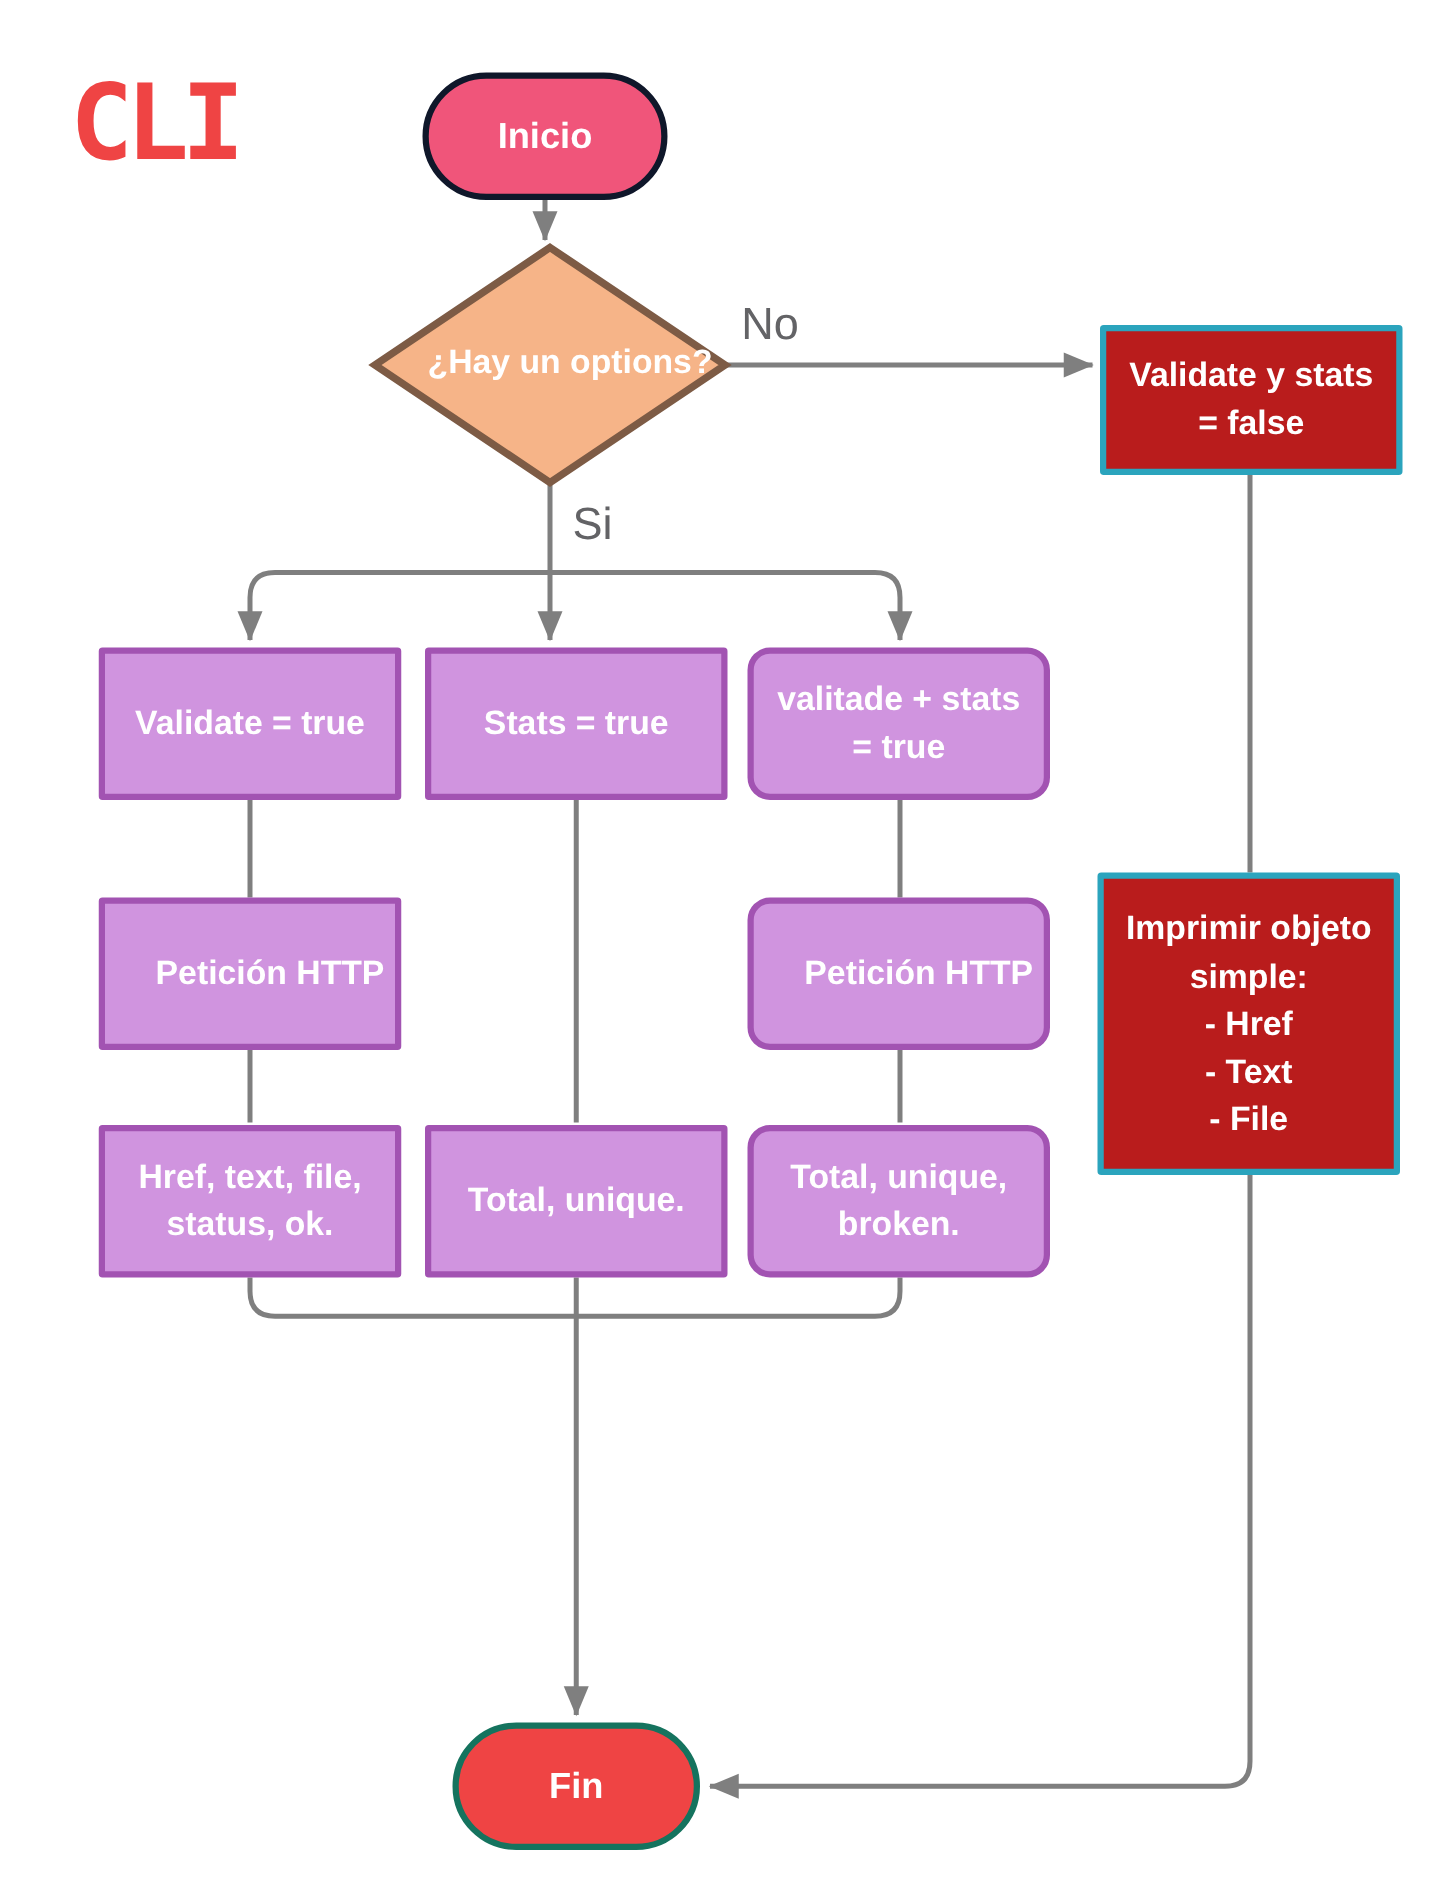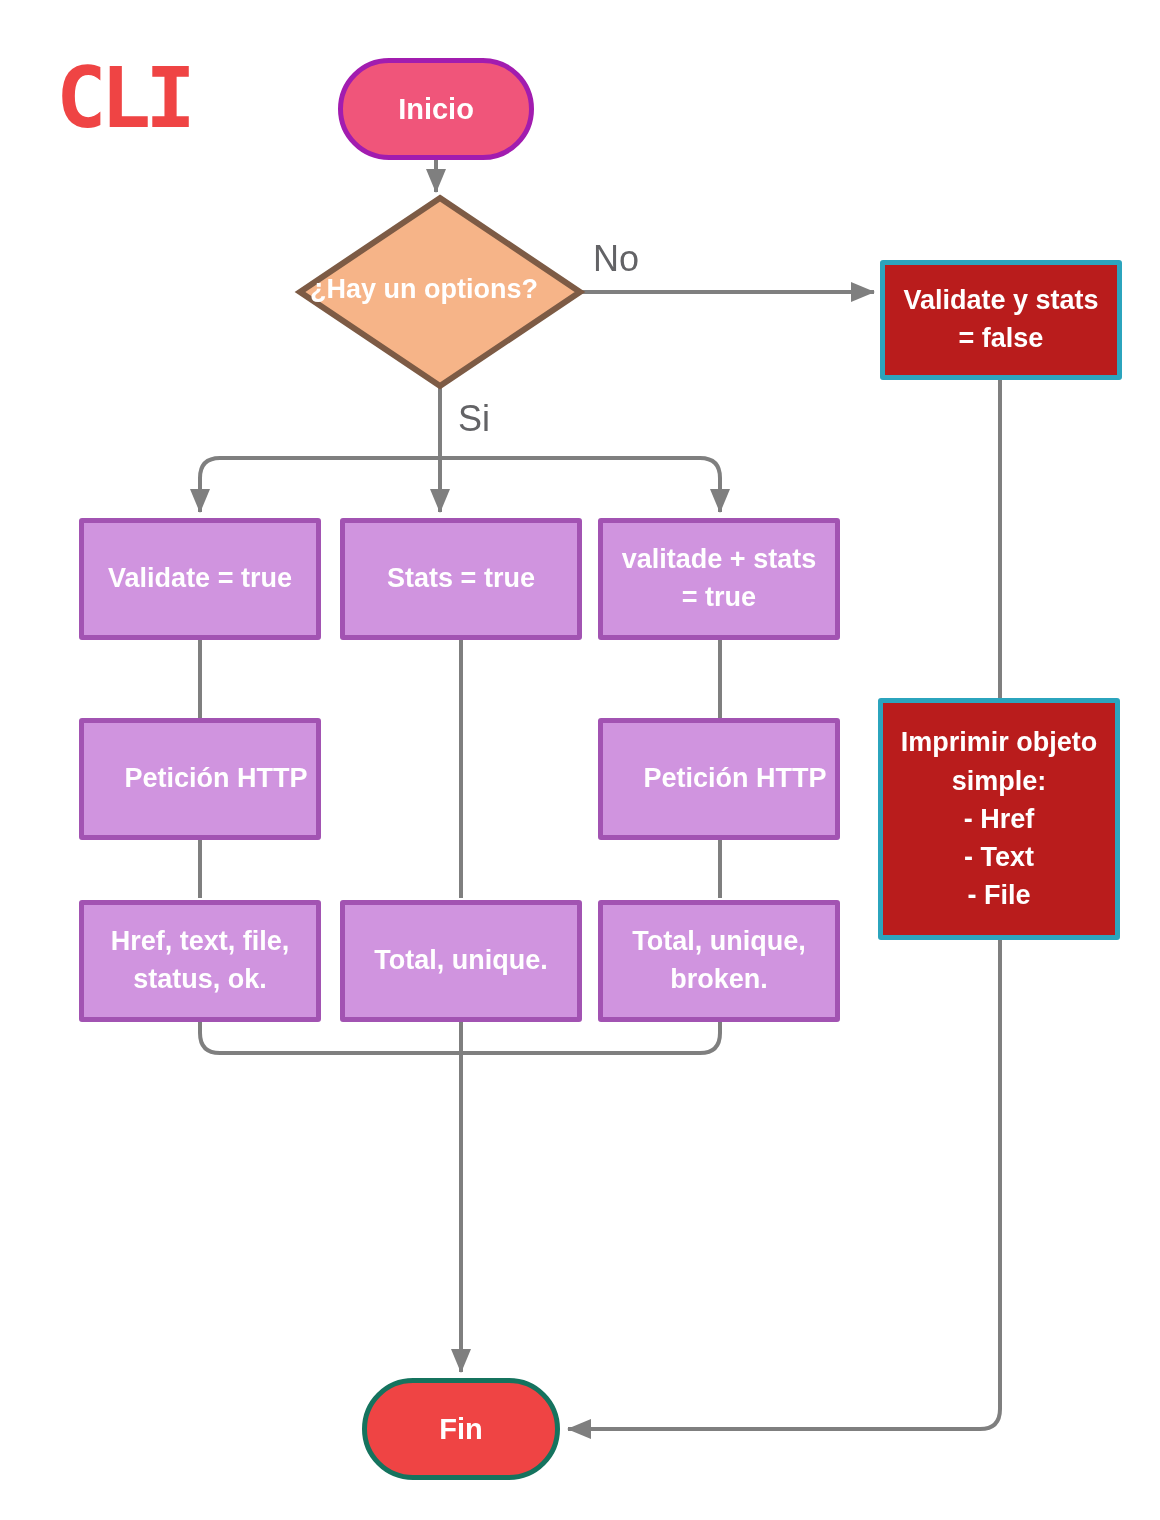--- a/index.html
+++ b/index.html
@@ -37,21 +37,21 @@
     line-height:1.4;
     white-space:pre-line;
   }
   .terminator{
     border-radius:51px;
     font-size:29px;
   }
   .start-node{
     left:338px; top:58px; width:196px; height:102px;
     background:#f0557a;
-    border:5px solid #a21caf;
+    border:5px solid #0f172a;
   }
   .end-node{
     left:362px; top:1378px; width:198px; height:102px;
     background:#ef4444;
     border:5px solid #15735e;
   }
   .process{
     background:#d094df;
     border:5px solid #a253b2;
     border-radius:3px;
@@ -59,28 +59,28 @@
   .io{
     background:#b91c1c;
     border:5px solid #2ba4bd;
     border-radius:3px;
   }
   .row1{top:518px;height:122px;}
   .row2{top:718px;height:122px;padding-left:32px;}
   .row3{top:900px;height:122px;}
   .col1{left:79px;width:242px;}
   .col2{left:340px;width:242px;}
-  .col3{left:598px;width:242px;}
+  .col3{left:598px;width:242px;border-radius:18px;}
   .io-top{left:880px;top:260px;width:242px;height:120px;}
   .io-big{left:878px;top:698px;width:242px;height:242px;line-height:1.42;}
 
   .diamond-label{
     position:absolute;
     left:310px; top:274px; width:260px;
-    text-align:left;
+    text-align:right;
     color:#ffffff;
     font-weight:bold;
     font-size:27px;
   }
   .edge-label{
     position:absolute;
     color:#636366;
     font-size:36px;
     font-weight:400;
   }

